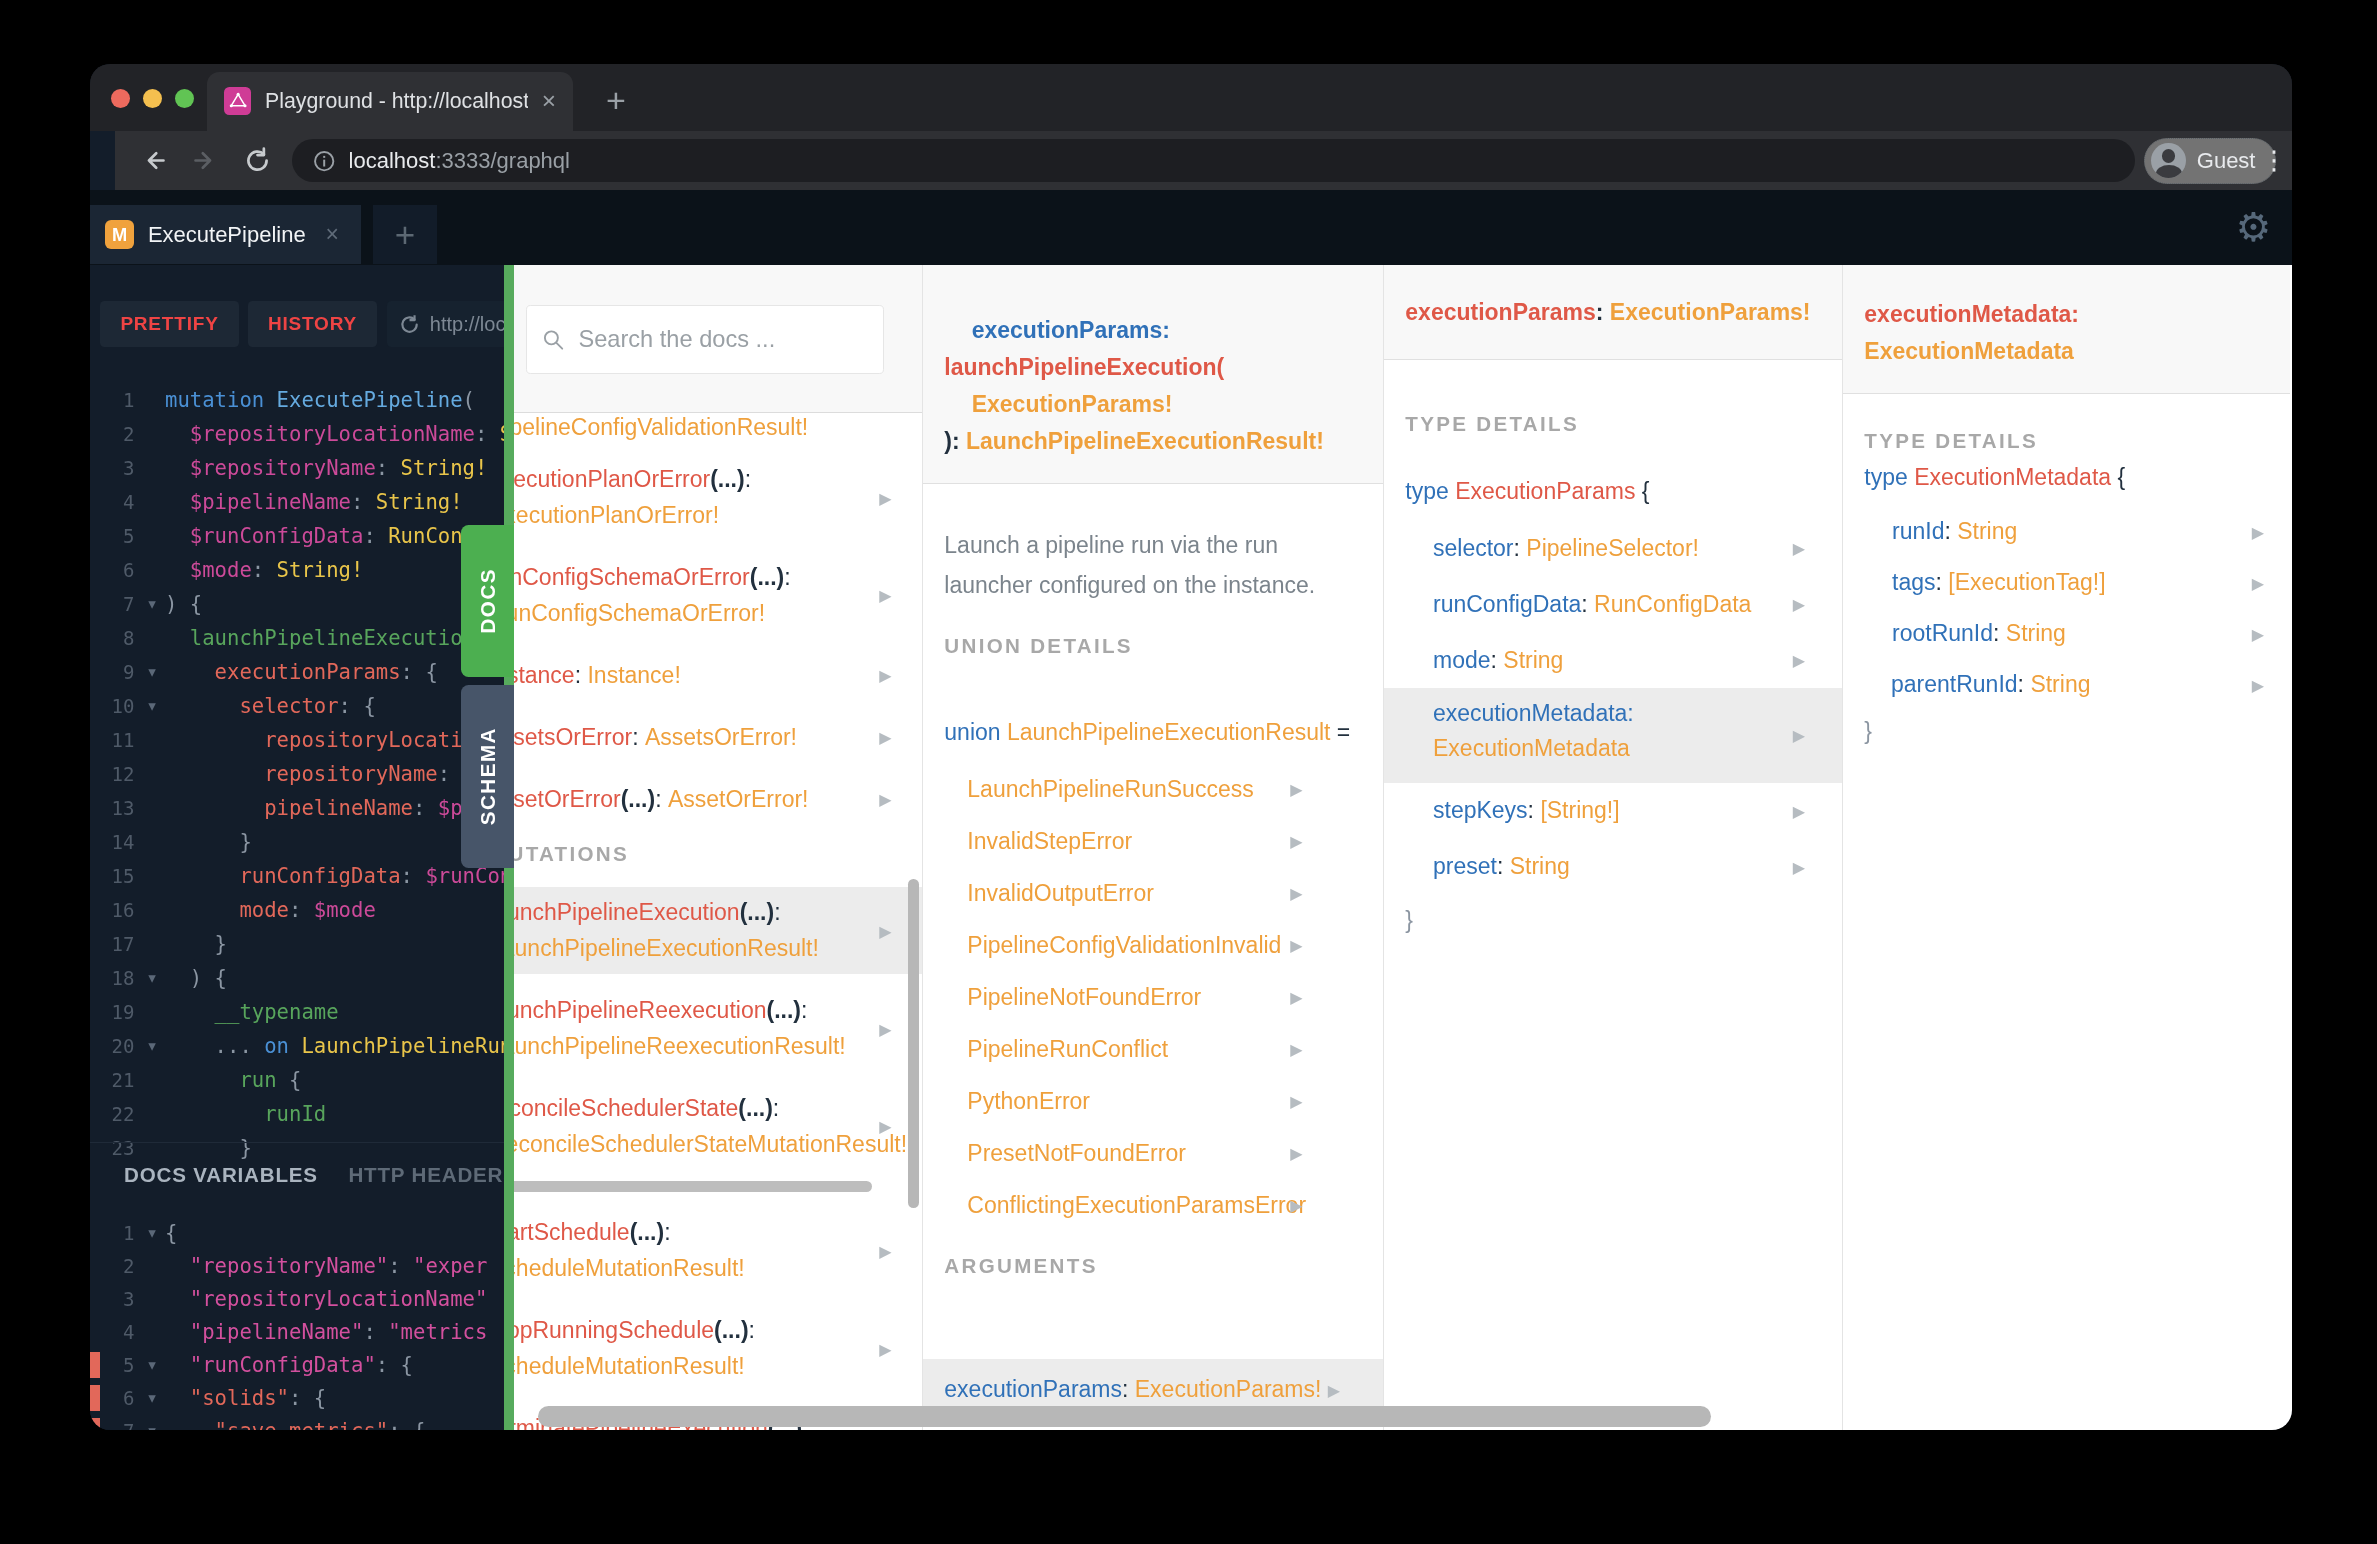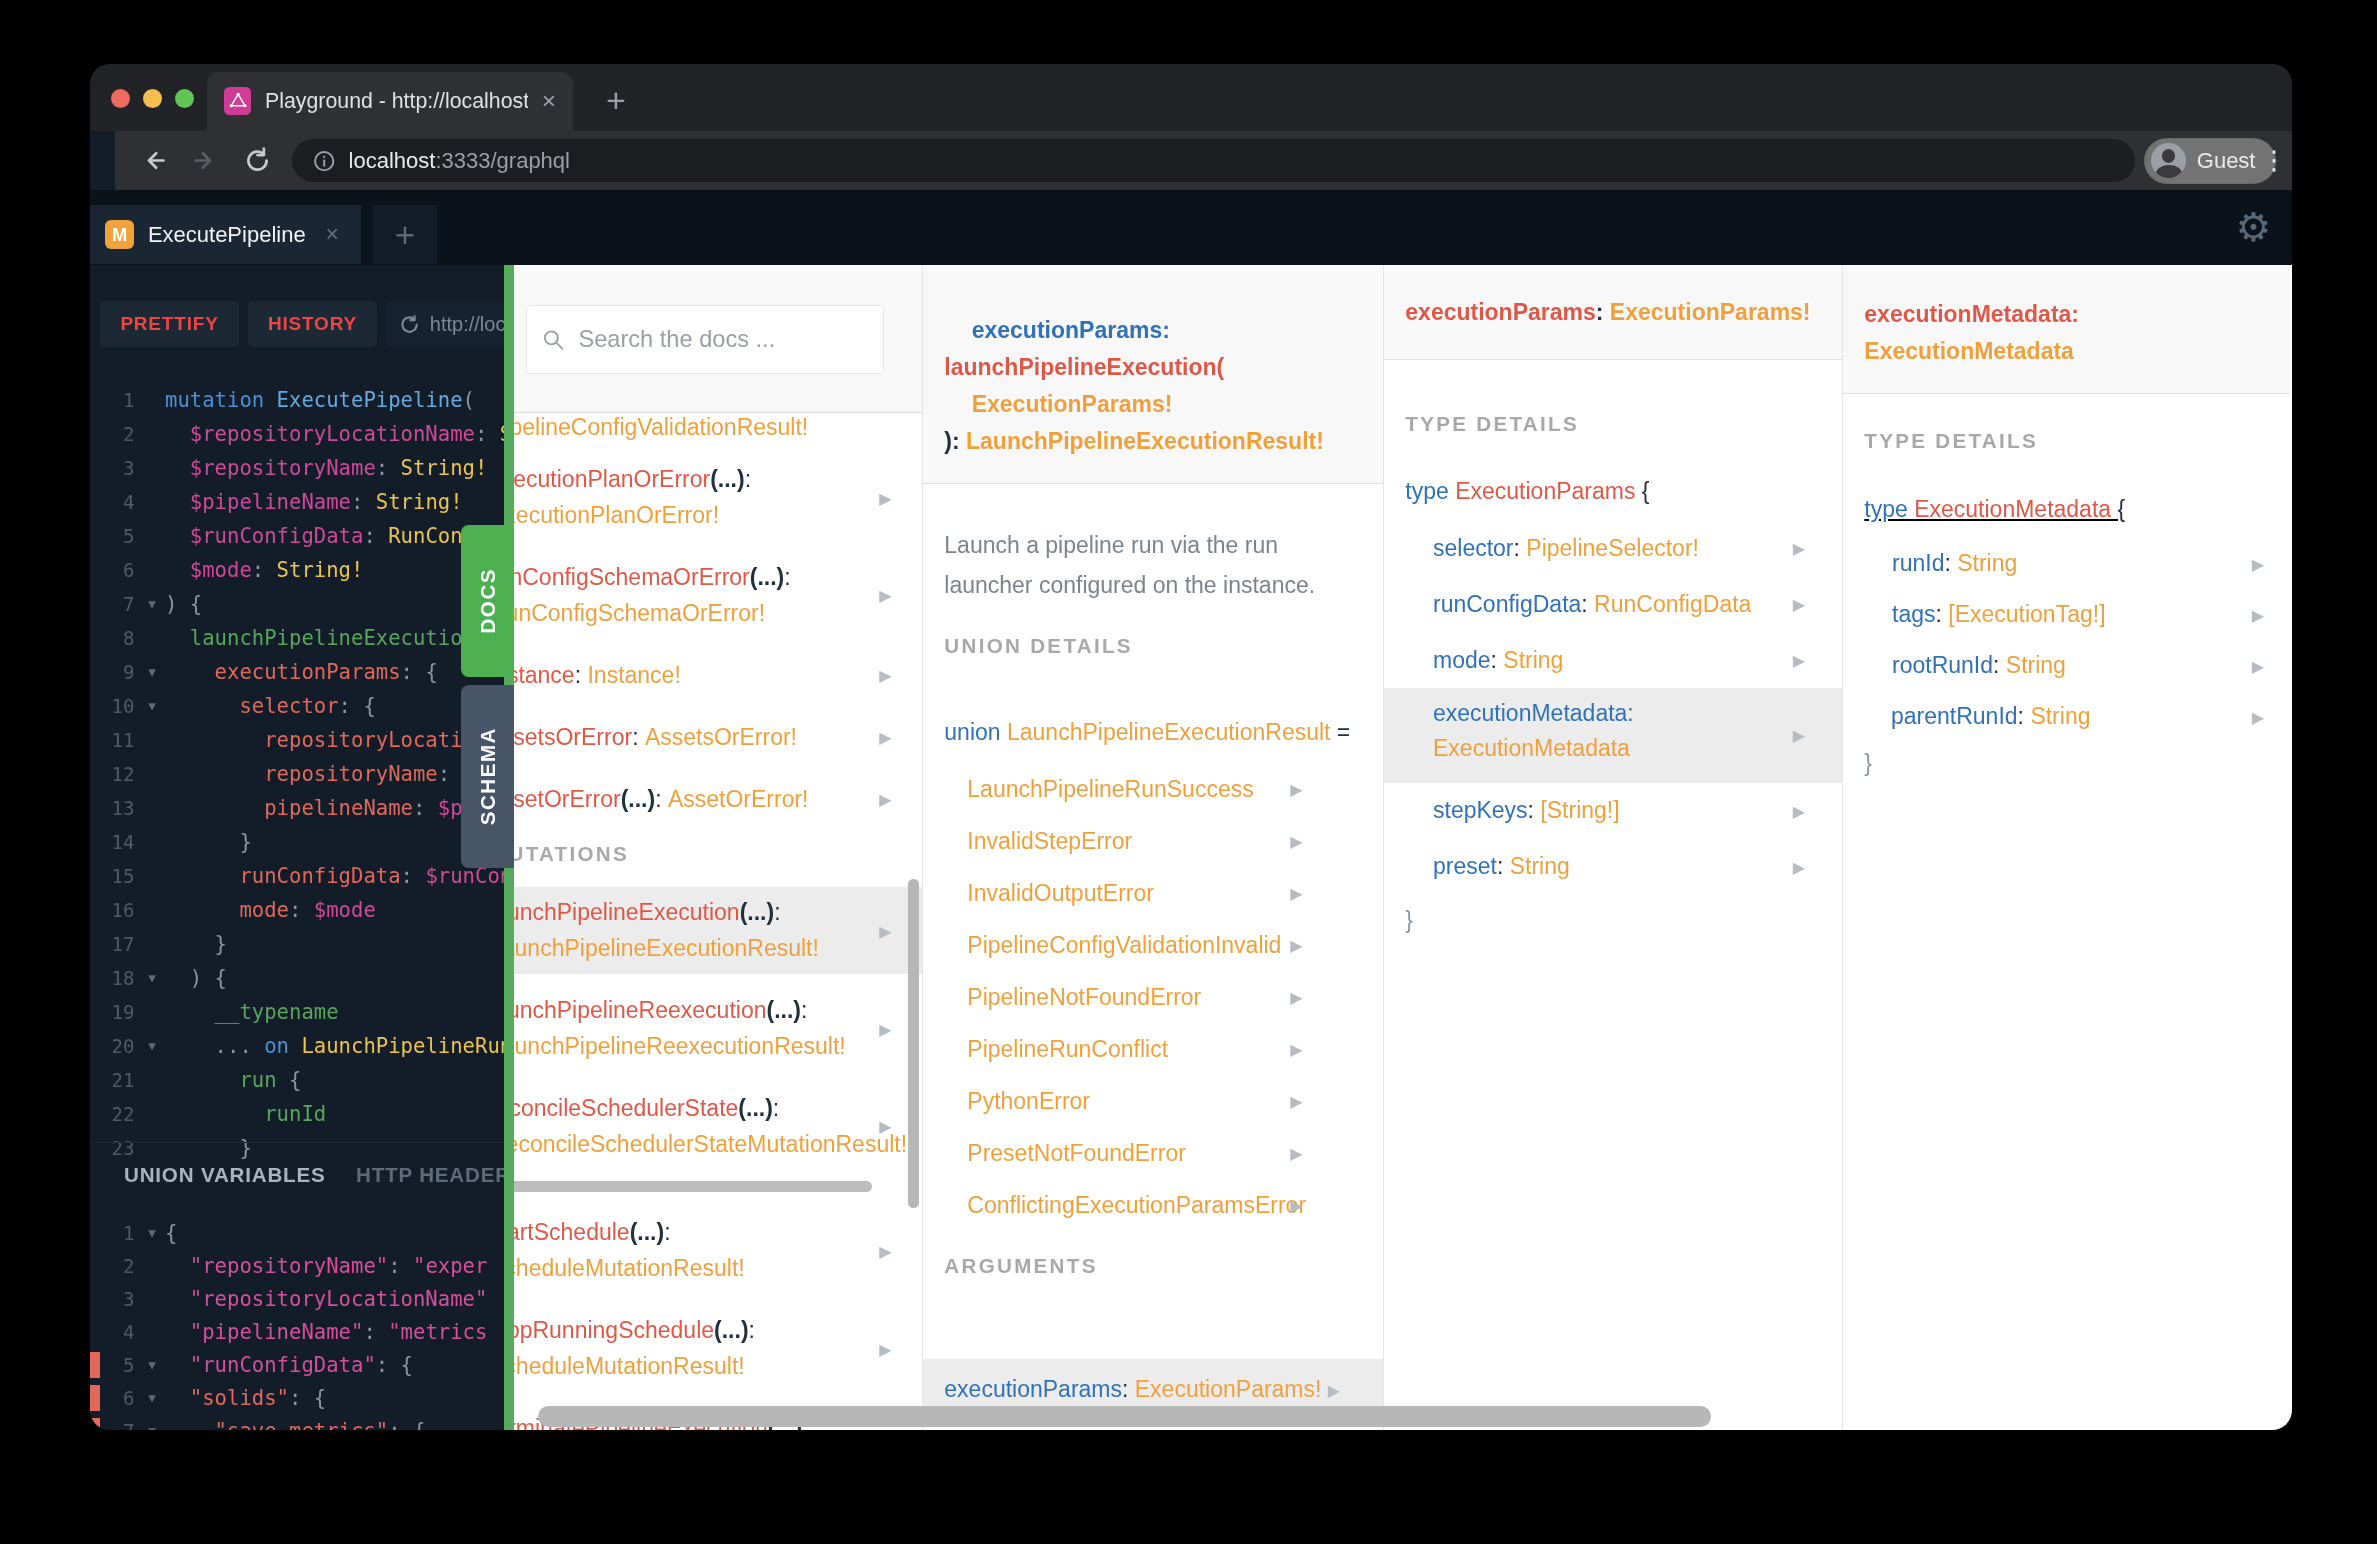--- a/index.html
+++ b/index.html
@@ -299,21 +299,21 @@
           </div>
           <div class="cl">
             <span class="ln">23</span>
             <span class="fold"></span>
             <span class="code"><span class="tk-p">      }</span></span>
           </div>
         </div>
 
       <div class="vars-panel">
         <div class="vars-tabs">
-          <span class="vt-active">UNION VARIABLES</span>
+          <span class="vt-active">DOCS VARIABLES</span>
           <span class="vt-inactive">HTTP HEADERS</span>
         </div>
         <div class="vars-code" id="vars-code">
             <div class="cl" style="height: 33px;">
               <span class="ln">1</span>
               <span class="fold">▾</span>
               <span class="code"><span class="tk-p">{</span></span>
             </div>
             <div class="cl" style="height: 33px;">
               <span class="ln">2</span>
@@ -527,21 +527,21 @@
         </div>
       </div>
 
       <div class="col col4">
         <div class="hdr-box" style="height:129px; padding:30.5px 0 0 21.3px;">
           <div class="hdr-line dname">executionMetadata:</div>
           <div class="hdr-line dtype">ExecutionMetadata</div>
         </div>
         <div style="padding-top:164px;">
           <div class="sect" style="padding-left:21.3px; height:35px;">TYPE DETAILS</div>
-          <div class="decl" style="margin-top:32px; padding-left:21.3px;text-decoration:underline;"><span class="dblue">type </span><span class="dname">ExecutionMetadata</span><span class="ddark"> {</span></div>
+          <div class="decl" style="padding-left:21.3px;"><span class="dblue">type </span><span class="dname">ExecutionMetadata</span><span class="ddark"> {</span></div>
           <div id="c4-fields" style="margin-top:15.2px;">
               <div class="frow" style="padding-left: 49px; height: 51px;"><span class="dblue">runId</span><span class="ddark">: </span><span class="dtype">String</span><span class="arrow" style="right: 26px;">▶</span></div>
               <div class="frow" style="padding-left: 49px; height: 51px;"><span class="dblue">tags</span><span class="ddark">: </span><span class="dtype">[ExecutionTag!]</span><span class="arrow" style="right: 26px;">▶</span></div>
               <div class="frow" style="padding-left: 49px; height: 51px;"><span class="dblue">rootRunId</span><span class="ddark">: </span><span class="dtype">String</span><span class="arrow" style="right: 26px;">▶</span></div>
               <div class="frow" style="padding-left: 36px; height: 51px; margin-left: 12px;"><span class="dblue">parentRunId</span><span class="ddark">: </span><span class="dtype">String</span><span class="arrow" style="right: 26px;">▶</span></div>
             </div>
           <div class="close-brace" style="padding-left:21.3px; margin-top:7.6px;">}</div>
         </div>
       </div>
 

